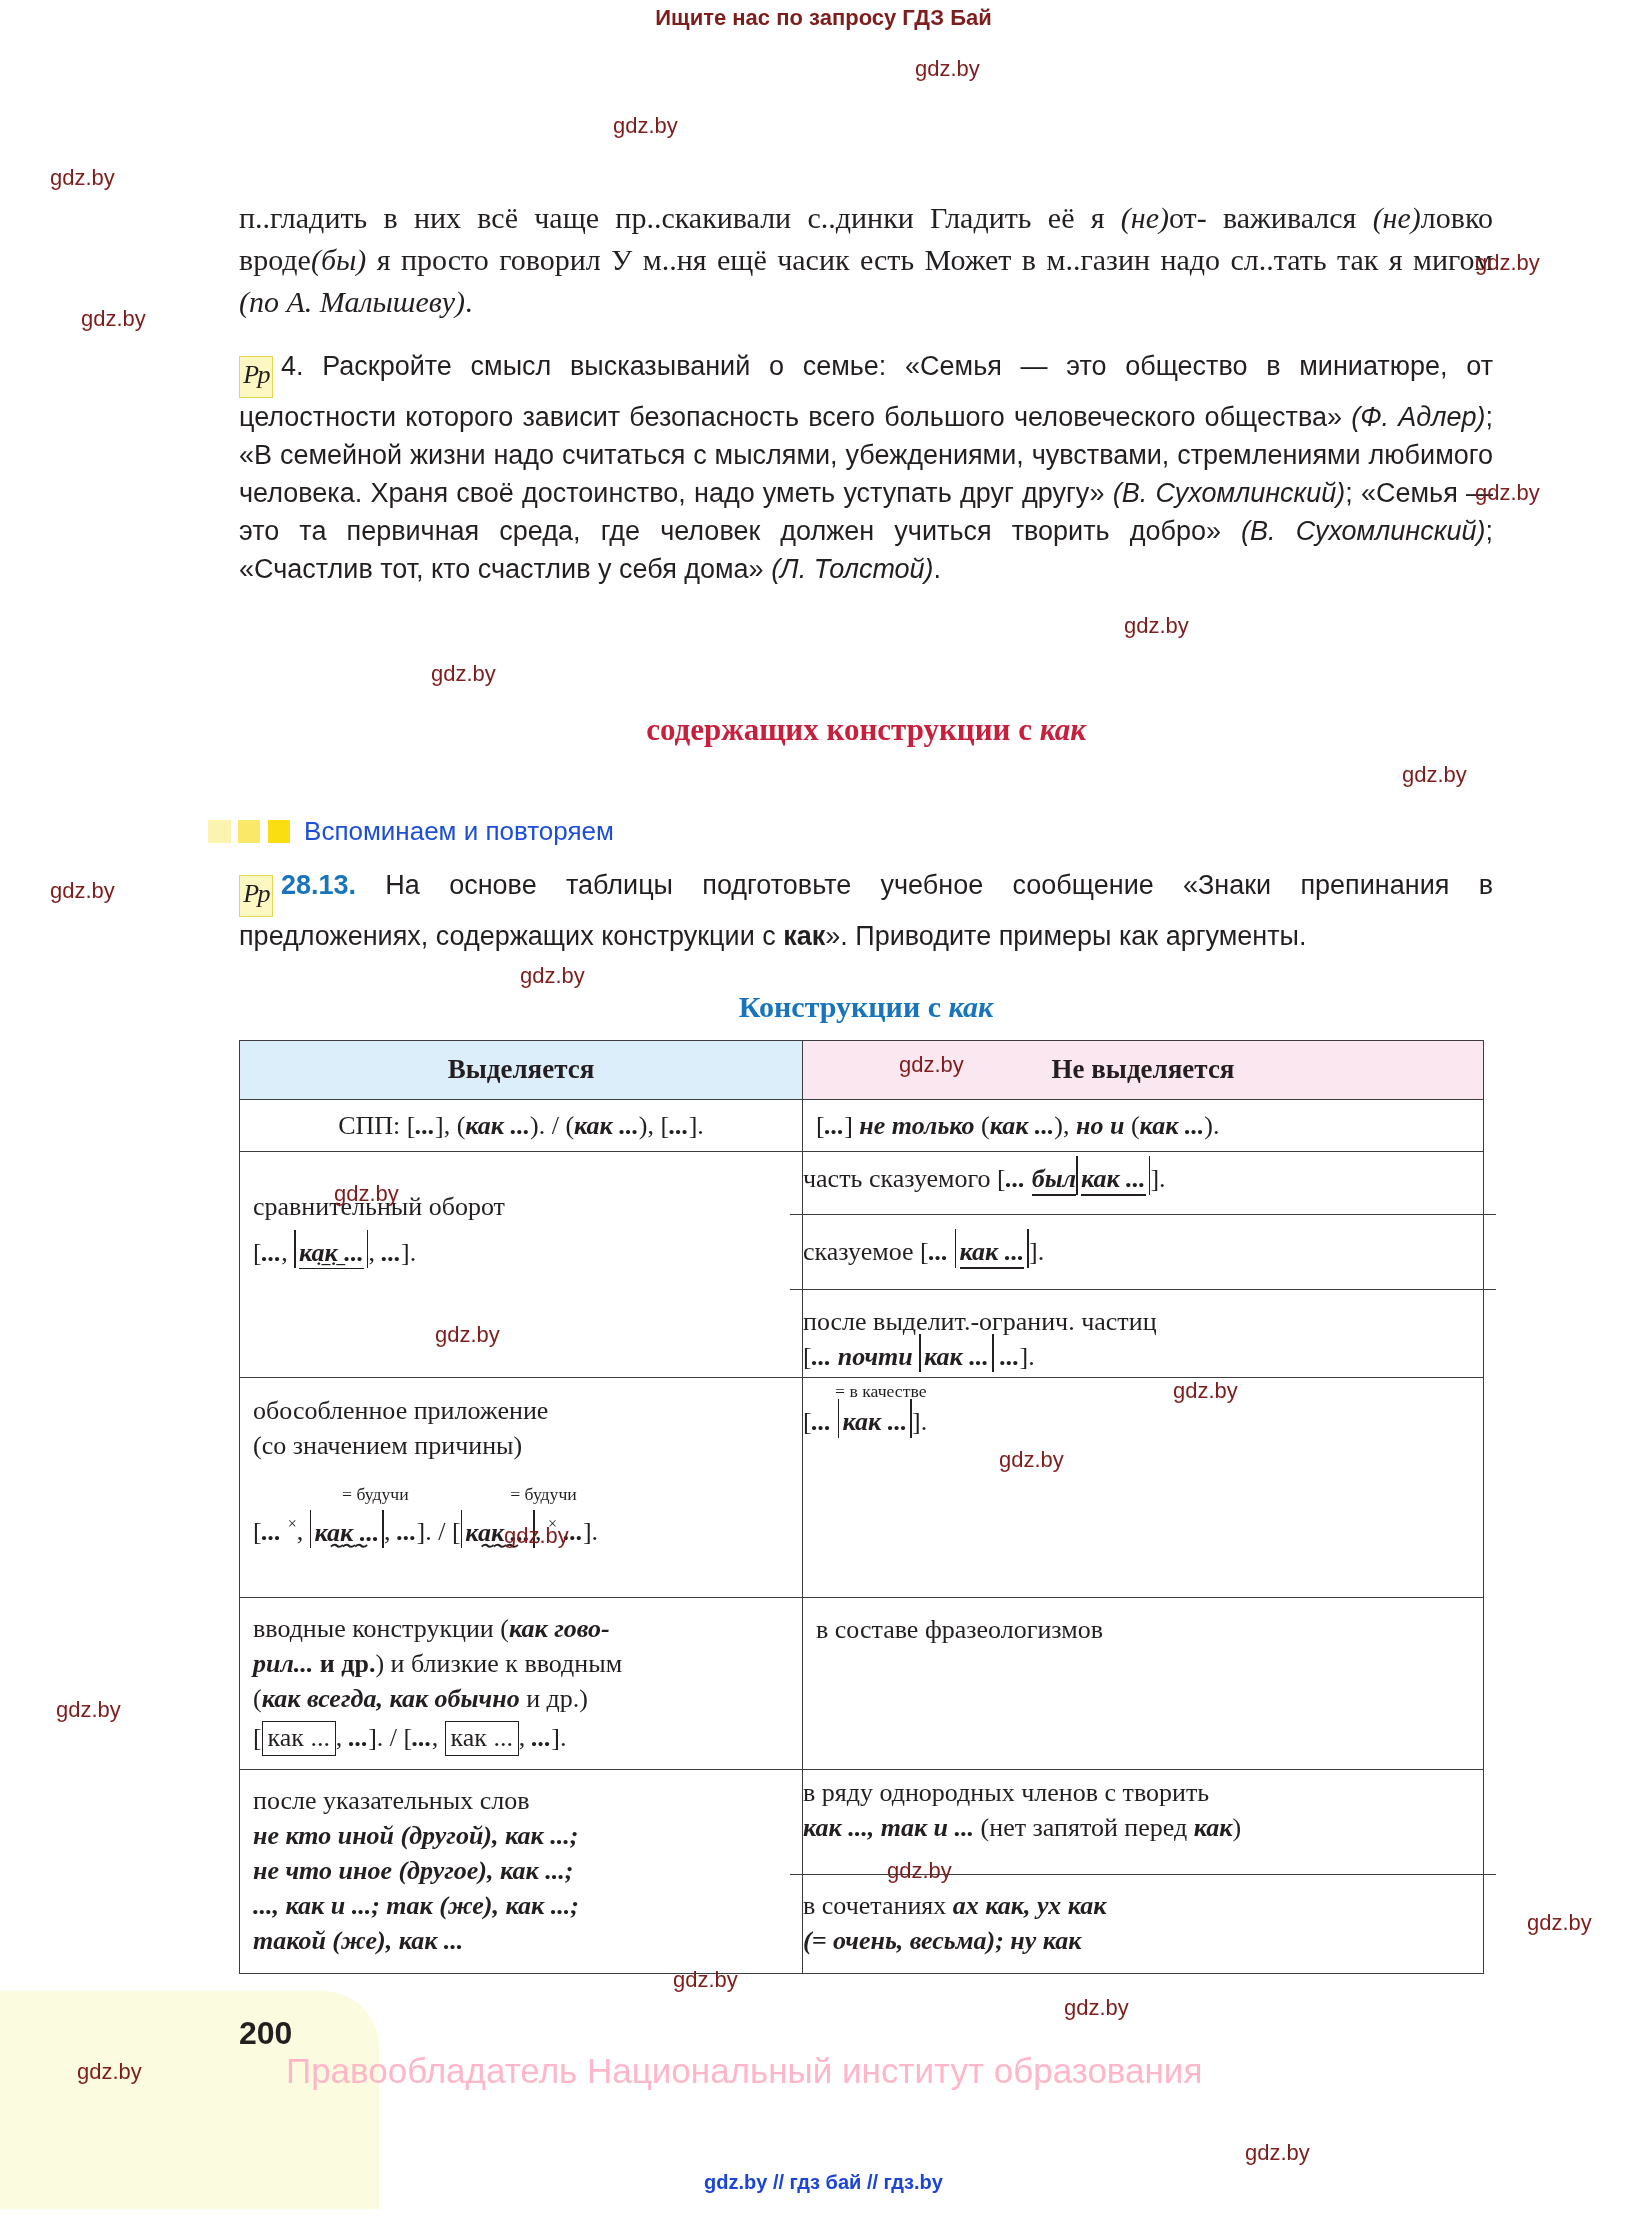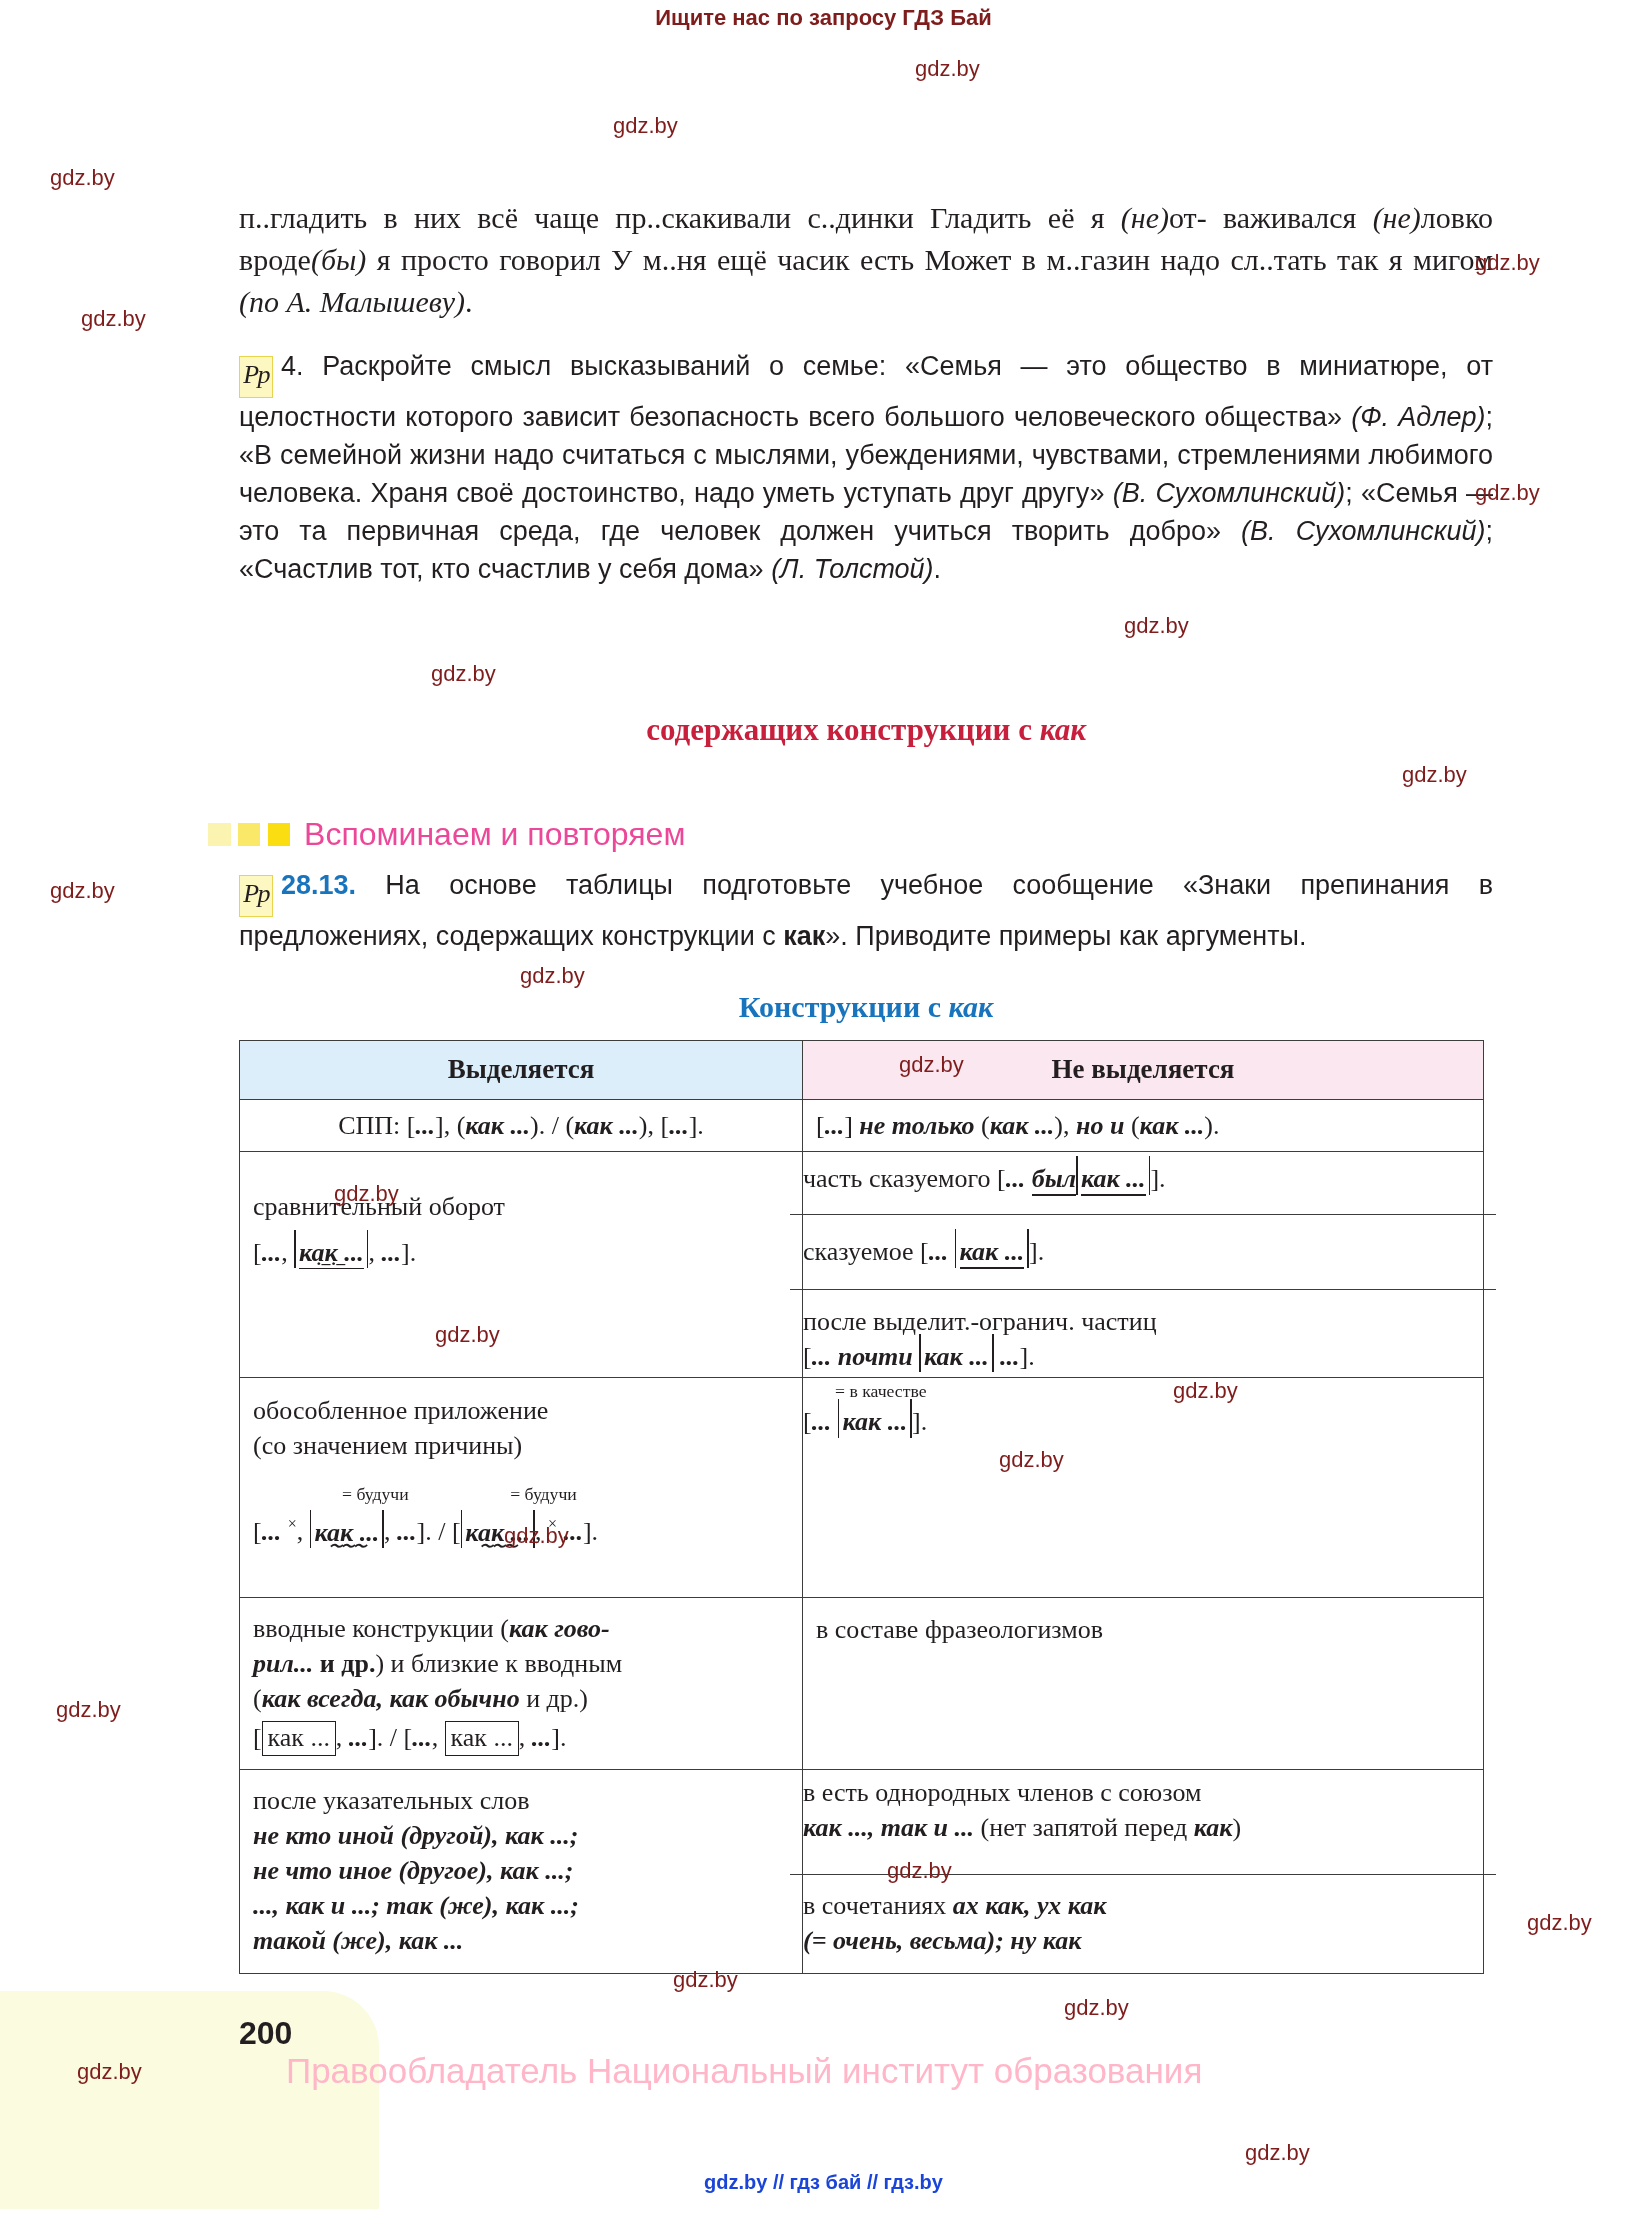--- a/index.html
+++ b/index.html
@@ -116,22 +116,22 @@
     position:absolute;left:208px;top:816px;
     display:flex;align-items:center;gap:0px;
   }
   .sq{width:22.6px;height:22.6px;margin-right:7.3px;}
   .sq1{background:#fbf3b0;}
   .sq2{background:#fae969;}
   .sq3{background:#fade12;}
   .recall-label{
     margin-left:6.4px;
     font-family:"Liberation Sans",sans-serif;
-    font-size:32px;
-    color:#ec4899;
+    font-size:26px;
+    color:#1d4ed8;
   }
 
   .tbl-title{
     position:absolute;left:239px;top:990px;width:1254px;
     text-align:center;
     font-family:"Liberation Serif",serif;
     font-weight:bold;
     font-size:30px;
     color:#1874bd;
   }
@@ -370,21 +370,21 @@
         <div class="bi">не кто иной (другой), как ...;</div>
         <div class="bi">не что иное (другое), как ...;</div>
         <div class="bi">..., как и ...; так (же), как ...;</div>
         <div class="bi">такой (же), как ...</div>
       </td>
       <td style="padding:0;">
         <table class="sub-tbl">
           <tbody>
                 <tr>
                   <td style="padding-top:13px;padding-bottom:29px;">
-            <div>в есть однородных членов с союзом</div>
+            <div>в ряду однородных членов с творить</div>
             <div><span class="bi">как ..., так и ...</span> (нет запятой перед <span class="bi">как</span>)</div>
           </td>
                 </tr>
           <tr>
                   <td style="padding-top:13px;padding-bottom:19.3px;">
             <div>в сочетаниях <span class="bi">ах как, ух как</span></div>
             <div><span class="bi">(= очень, весьма); ну как</span></div>
           </td>
                 </tr>
         </tbody>

